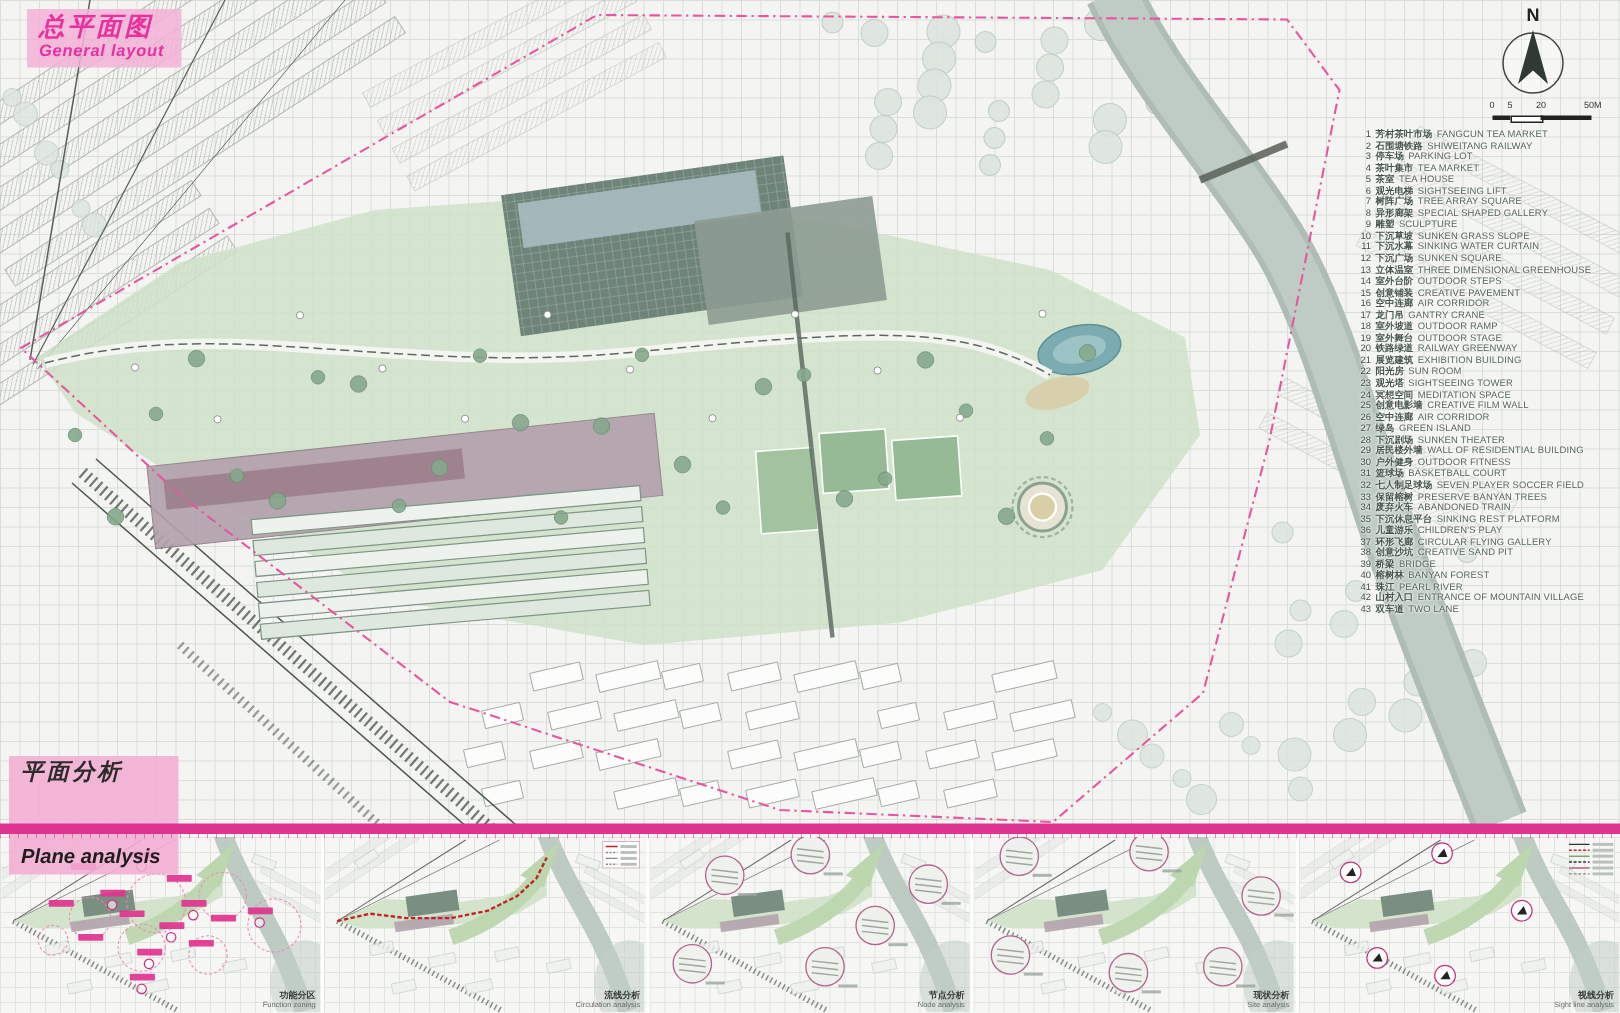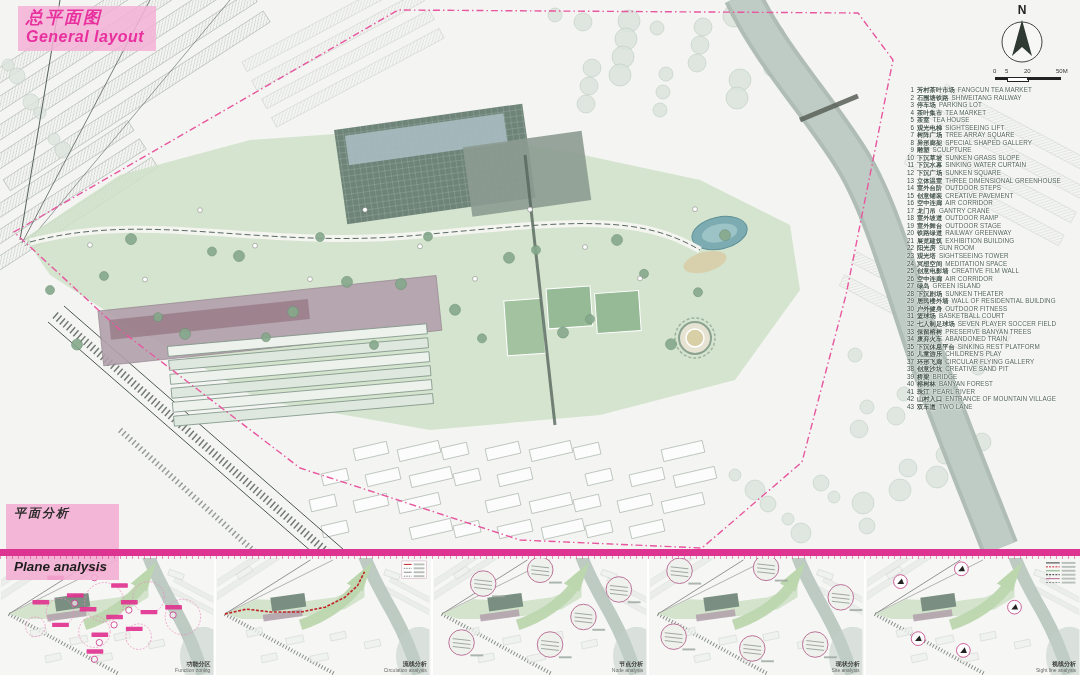--- a/index.html
+++ b/index.html
@@ -8,25 +8,25 @@
   .paper{position:absolute;left:0;top:0;width:1080px;height:552px;
     background-color:#f4f5f2;
     background-image:linear-gradient(#daddd8 .5px,transparent .5px),
                      linear-gradient(90deg,#daddd8 .5px,transparent .5px);
     background-size:13px 13px;}
   #map{position:absolute;left:0;top:0;}
   .title-box{position:absolute;left:18px;top:6px;background:rgba(243,178,214,.85);
     padding:3px 12px 5px 8px;z-index:5;}
   .title-zh{font-size:17px;font-weight:900;font-style:italic;color:#e8309f;
     letter-spacing:2px;line-height:1.1;}
-  .title-en{font-size:16px;font-weight:800;font-style:italic;color:#e8309f;
+  .title-en{font-size:11px;font-weight:800;font-style:italic;color:#e8309f;
     letter-spacing:.5px;line-height:1.15;}
   .analysis-box{position:absolute;left:6px;top:504px;background:rgba(242,173,211,.88);
     padding:3px 12px 5px 8px;z-index:5;}
-  .an-zh{font-size:12px;font-weight:900;font-style:italic;color:#2c2c2c;
+  .an-zh{font-size:15px;font-weight:900;font-style:italic;color:#2c2c2c;
     letter-spacing:2px;line-height:1.1;}
   .an-en{font-size:13.5px;font-weight:800;font-style:italic;color:#1e1e1e;line-height:1.15;margin-top:39px;}
   .legend{position:absolute;left:903px;top:86px;width:176px;z-index:4;}
   .legend-row{display:flex;white-space:nowrap;font-size:6.3px;line-height:7.55px;
     color:#44544c;text-shadow:0 0 2px #fff,0 0 2px #fff;}
   .legend-row .num{width:11px;text-align:right;margin-right:3px;color:#3c4c44;}
   .legend-row .zh{font-weight:700;margin-right:3px;}
   .legend-row .en{color:#55655d;letter-spacing:.1px;}
   .scale-seg{position:absolute;height:3px;top:77px;z-index:4;}
   .scale-lab{position:absolute;top:68px;font-size:6px;color:#333;z-index:4;

